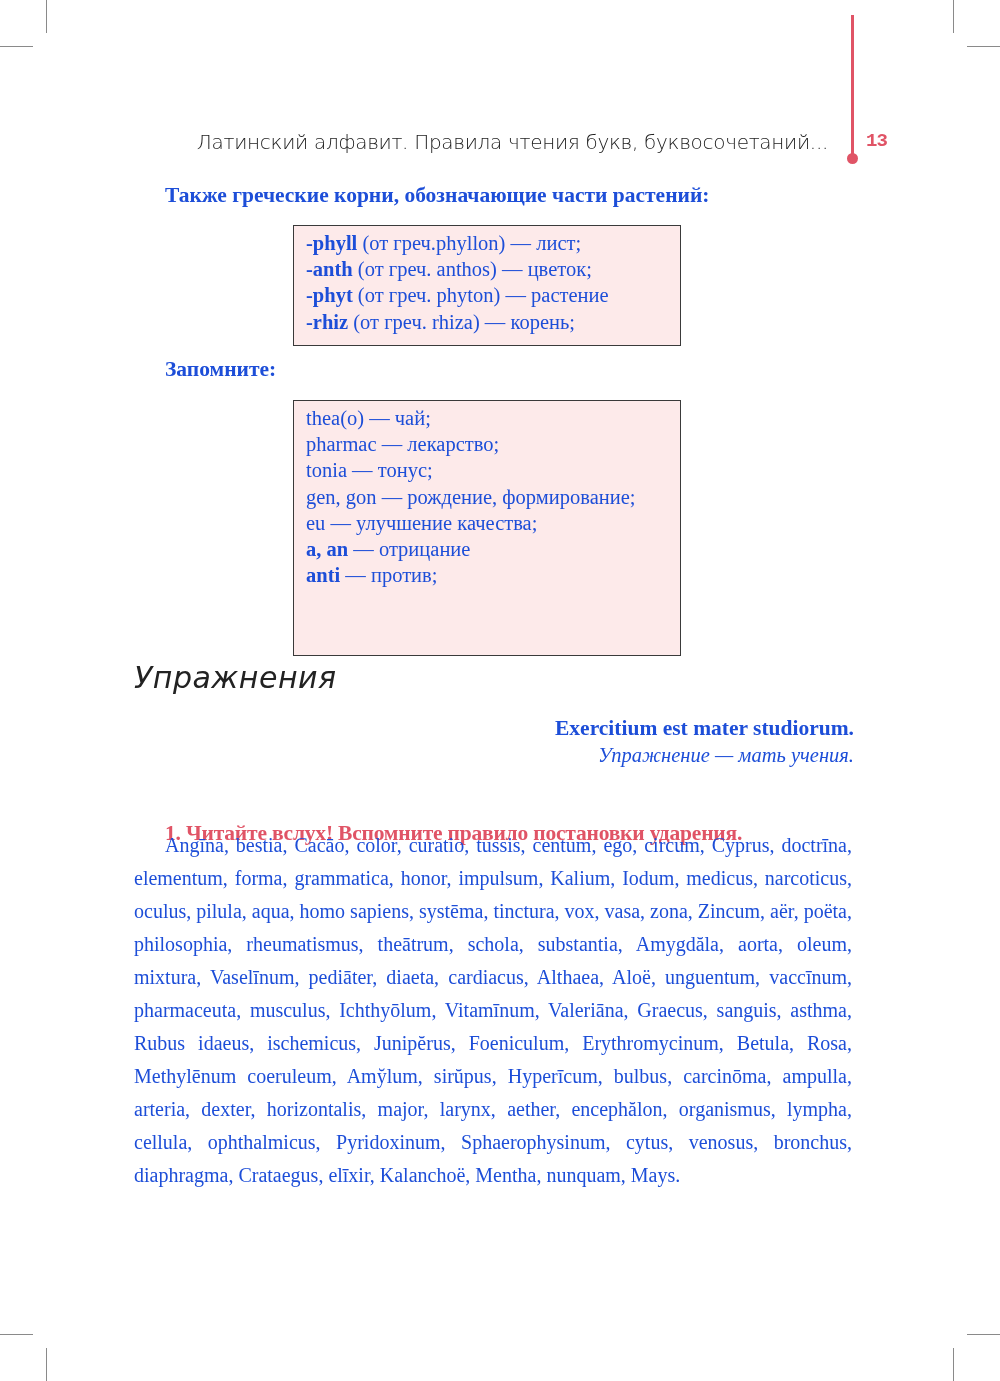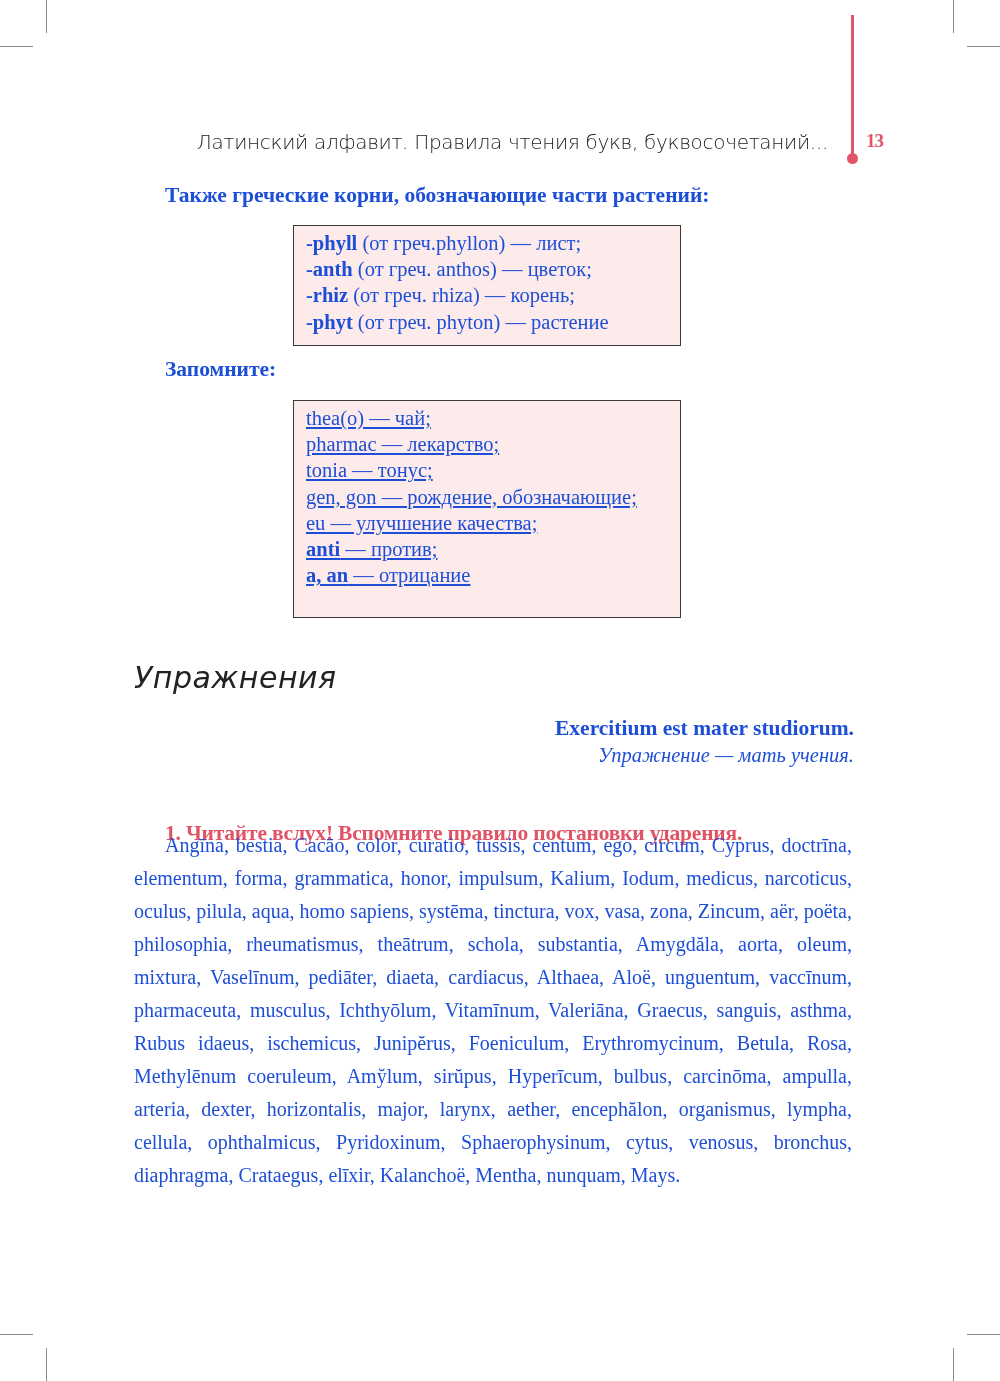--- a/index.html
+++ b/index.html
@@ -14,21 +14,21 @@
     
     .run-head {
       position: absolute; right: 172px; top: 130px;
       font-family: "DejaVu Sans", sans-serif; font-weight: 300;
       font-size: 20px; color: #222; letter-spacing: -0.3px; white-space: nowrap; margin-left: 20px;
     }
     .red-rule { position: absolute; left: 851px; top: 15px; width: 3px; height: 144px; background: #e05466; }
     .red-dot { position: absolute; left: 847px; top: 153px; width: 11px; height: 11px; border-radius: 50%; background: #e05466; }
     .page-num {
       position: absolute; left: 866px; top: 130px;
-      font-family: Liberation Serif, serif; font-weight: bold;
+      font-family: Liberation Mono, monospace; font-weight: bold;
       font-size: 19px; color: #e05466; letter-spacing: -1px;
     }
 
     .serif { font-family: "Liberation Serif", serif; color: #1d4ed8; }
     .h-bold { position: absolute; font-weight: bold; font-size: 21.5px; }
 
     .box {
       position: absolute; left: 293px; width: 388px;
       border: 1.5px solid #3a3a3a; background: #fdeaea;
       padding: 4px 0 6px 12px; box-sizing: border-box;
@@ -73,33 +73,33 @@
 
   <div class="run-head">Латинский алфавит. Правила чтения букв, буквосочетаний...</div>
   <div class="red-rule"></div>
   <div class="red-dot"></div>
   <div class="page-num">13</div>
 
   <div class="serif h-bold" style="left:165px;top:183px;">Также греческие корни, обозначающие части растений:</div>
   <div class="box serif" style="top:225px;height:121px;">
     <div class="line"><b>-phyll</b><span> (от греч.phyllon) — лист;</span></div>
     <div class="line"><b>-anth</b><span> (от греч. anthos) — цветок;</span></div>
+    <div class="line"><b>-phyt</b><span> (от греч. phyton) — растение</span></div>
     <div class="line"><b>-rhiz</b><span> (от греч. rhiza) — корень;</span></div>
-    <div class="line"><b>-phyt</b><span> (от греч. phyton) — растение</span></div>
   </div>
 
   <div class="serif h-bold" style="left:165px;top:357px;">Запомните:</div>
-  <div class="box serif" style="top:400px;height:218px;text-decoration:underline;">
+  <div class="box serif" style="top:400px;height:256px;">
     <div class="line"><b></b><span>thea(o) — чай;</span></div>
     <div class="line"><b></b><span>pharmac — лекарство;</span></div>
     <div class="line"><b></b><span>tonia — тонус;</span></div>
-    <div class="line"><b></b><span>gen, gon — рождение, обозначающие;</span></div>
+    <div class="line"><b></b><span>gen, gon — рождение, формирование;</span></div>
     <div class="line"><b></b><span>eu — улучшение качества;</span></div>
+    <div class="line"><b>a, an</b><span> — отрицание</span></div>
     <div class="line"><b>anti</b><span> — против;</span></div>
-    <div class="line"><b>a, an</b><span> — отрицание</span></div>
   </div>
 
   <div class="section-title">Упражнения</div>
   <div class="serif motto motto-lat">Exercitium est mater studiorum.</div>
   <div class="serif motto motto-ru">Упражнение — мать учения.</div>
 
   <div class="task-title">1. Читайте вслух! Вспомните правило постановки ударения.</div>
   <div class="serif task-text">Angīna, bestia, Cacāo, color, curatio, tussis, centum, ego, circum, Cyprus, doctrīna, elementum, forma, grammatica, honor, impulsum, Kalium, Iodum, medicus, narcoticus, oculus, pilula, aqua, homo sapiens, systēma, tinctura, vox, vasa, zona, Zincum, aër, poëta, philosophia, rheumatismus, theātrum, schola, substantia, Amygdăla, aorta, oleum, mixtura, Vaselīnum, pediāter, diaeta, cardiacus, Althaea, Aloë, unguentum, vaccīnum, pharmaceuta, musculus, Ichthyōlum, Vitamīnum, Valeriāna, Graecus, sanguis, asthma, Rubus idaeus, ischemicus, Junipĕrus, Foeniculum, Erythromycinum, Betula, Rosa, Methylēnum coeruleum, Amy̆lum, sirŭpus, Hyperīcum, bulbus, carcinōma, ampulla, arteria, dexter, horizontalis, major, larynx, aether, encephălon, organismus, lympha, cellula, ophthalmicus, Pyridoxinum, Sphaerophysinum, cytus, venosus, bronchus, diaphragma, Crataegus, elīxir, Kalanchoë, Mentha, nunquam, Mays.</div>
 
 </div>

